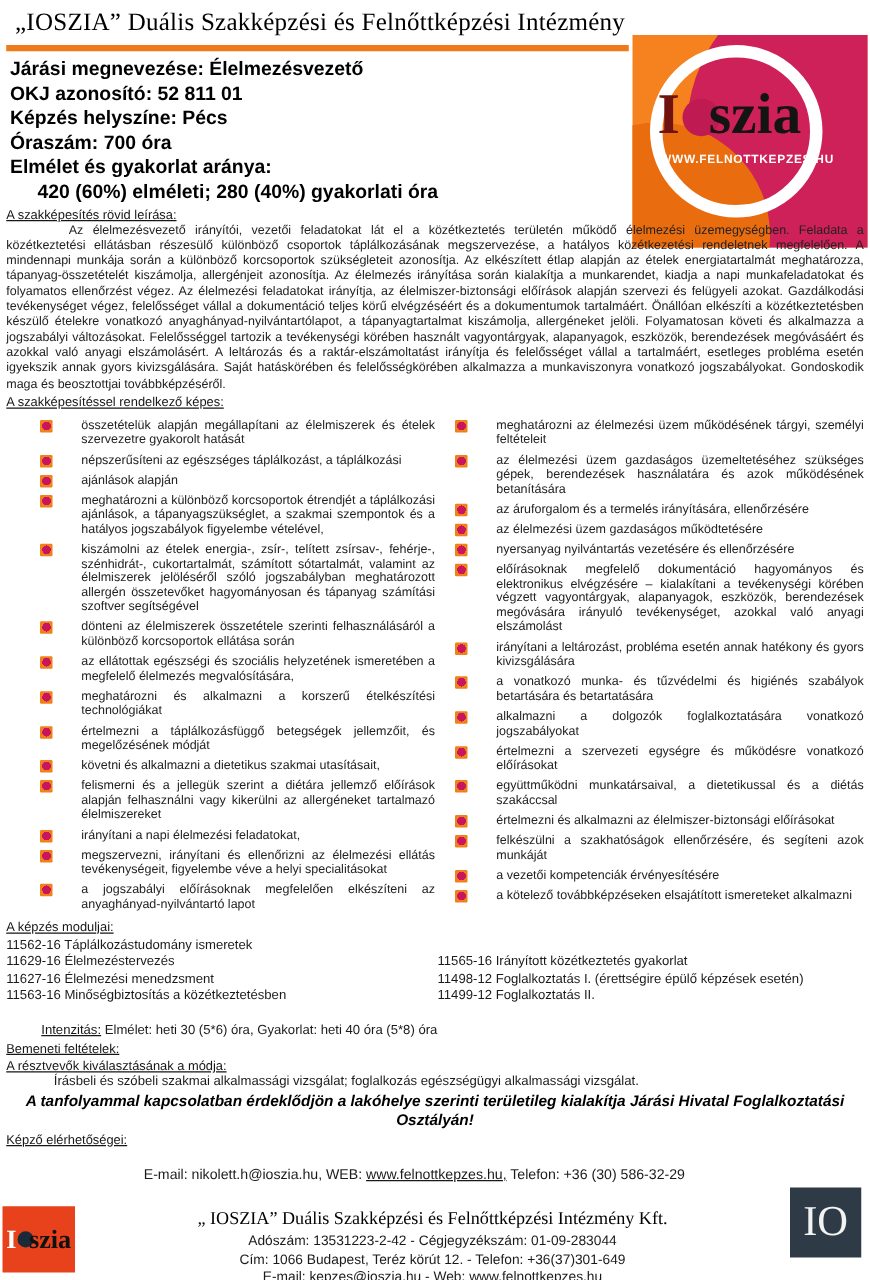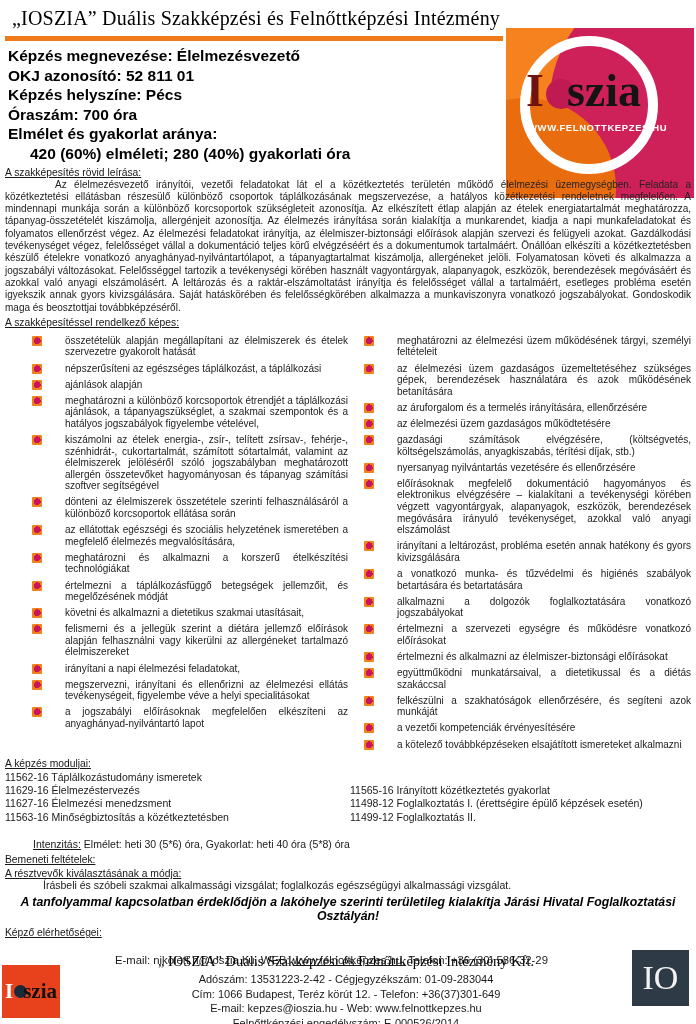--- a/index.html
+++ b/index.html
@@ -75,21 +75,21 @@
   .footer { position:absolute; left:0; top:948px; width:696px; display:flex; align-items:flex-start; background:#fff; }
   .f-logo {
     width:58px; height:53px; background:#e8421c; margin:17px 0 0 2px;
     display:flex; align-items:center; justify-content:center;
     font-family:"Liberation Serif", serif; font-weight:bold; font-size:21px; line-height:1; white-space:nowrap;
   }
   .f-logo .f-i { color:#ffffff; }
   .f-logo .f-dot { display:inline-block; width:13px; height:13px; background:#1b2a38; border-radius:50%; margin:0 -4px 1px 1px; vertical-align:middle; }
   .f-logo .f-szia { color:#111111; }
   .f-center { flex:1; text-align:center; padding-top:5px; }
-  .f-company { font-family:"Liberation Serif", serif; font-size:14.5px; color:#000; margin-bottom:2px; }
+  .f-company { font-family:"Liberation Serif", serif; font-size:14.5px; color:#000; margin-bottom:2px;margin-top:14px; }
   .f-line { font-size:11px; line-height:14.6px; color:#1a1a1a; }
   .f-io {
     width:57px; height:56px; background:#2e3b47; color:#f2f2f2; margin:2px 7px 0 0;
     display:flex; align-items:center; justify-content:center;
     font-family:"Liberation Serif", serif; font-size:34px;
   }
 </style>
 </head>
 <body>
 
@@ -102,21 +102,21 @@
     <div class="wordmark"><span class="l-i">I</span><span class="l-dot"></span><span class="l-szia">szia</span></div>
     <div class="l-site">WWW.FELNOTTKEPZES.HU</div>
   </div>
 
   <div class="content">
 
     <div class="site-title">„IOSZIA” Duális Szakképzési és Felnőttképzési Intézmény</div>
     <div class="orange-rule"></div>
 
     <div class="course">
-      <div>Képzés megnevezése: Élelmezésvezető</div>
+      <div>Járási megnevezése: Élelmezésvezető</div>
       <div>OKJ azonosító: 52 811 01</div>
       <div>Képzés helyszíne: Pécs</div>
       <div>Óraszám: 700 óra</div>
       <div>Elmélet és gyakorlat aránya:</div>
       <div class="indent">420 (60%) elméleti; 280 (40%) gyakorlati óra</div>
     </div>
 
     <div class="h-ul">A szakképesítés rövid leírása:</div>
     <div class="desc-text">Az élelmezésvezető irányítói, vezetői feladatokat lát el a közétkeztetés területén működő élelmezési üzemegységben. Feladata a közétkeztetési ellátásban részesülő különböző csoportok táplálkozásának megszervezése, a hatályos közétkezetési rendeletnek megfelelően. A mindennapi munkája során a különböző korcsoportok szükségleteit azonosítja. Az elkészített étlap alapján az ételek energiatartalmát meghatározza, tápanyag-összetételét kiszámolja, allergénjeit azonosítja. Az élelmezés irányítása során kialakítja a munkarendet, kiadja a napi munkafeladatokat és folyamatos ellenőrzést végez. Az élelmezési feladatokat irányítja, az élelmiszer-biztonsági előírások alapján szervezi és felügyeli azokat. Gazdálkodási tevékenységet végez, felelősséget vállal a dokumentáció teljes körű elvégzéséért és a dokumentumok tartalmáért. Önállóan elkészíti a közétkeztetésben készülő ételekre vonatkozó anyaghányad-nyilvántartólapot, a tápanyagtartalmat kiszámolja, allergéneket jelöli. Folyamatosan követi és alkalmazza a jogszabályi változásokat. Felelősséggel tartozik a tevékenységi körében használt vagyontárgyak, alapanyagok, eszközök, berendezések megóvásáért és azokkal való anyagi elszámolásért. A leltározás és a raktár-elszámoltatást irányítja és felelősséget vállal a tartalmáért, esetleges probléma esetén igyekszik annak gyors kivizsgálására. Saját hatáskörében és felelősségkörében alkalmazza a munkaviszonyra vonatkozó jogszabályokat. Gondoskodik maga és beosztottjai továbbképzéséről.</div>
 
@@ -209,24 +209,20 @@
           <div class="bullet-item">
             <span class="bullet-icon"></span>
             <span class="bullet-text">az áruforgalom és a termelés irányítására, ellenőrzésére</span>
           </div>
 
           <div class="bullet-item">
             <span class="bullet-icon"></span>
             <span class="bullet-text">az élelmezési üzem gazdaságos működtetésére</span>
           </div>
 
-          <div class="bullet-item">
-            <span class="bullet-icon"></span>
-            <span class="bullet-text">gazdasági számítások elvégzésére, (költségvetés, költségelszámolás, anyagkiszabás, térítési díjak, stb.)</span>
-          </div>
 
           <div class="bullet-item">
             <span class="bullet-icon"></span>
             <span class="bullet-text">nyersanyag nyilvántartás vezetésére és ellenőrzésére</span>
           </div>
 
           <div class="bullet-item">
             <span class="bullet-icon"></span>
             <span class="bullet-text">előírásoknak megfelelő dokumentáció hagyományos és elektronikus elvégzésére – kialakítani a tevékenységi körében végzett vagyontárgyak, alapanyagok, eszközök, berendezések megóvására irányuló tevékenységet, azokkal való anyagi elszámolást</span>
           </div>
@@ -246,26 +242,26 @@
             <span class="bullet-text">alkalmazni a dolgozók foglalkoztatására vonatkozó jogszabályokat</span>
           </div>
 
           <div class="bullet-item">
             <span class="bullet-icon"></span>
             <span class="bullet-text">értelmezni a szervezeti egységre és működésre vonatkozó előírásokat</span>
           </div>
 
           <div class="bullet-item">
             <span class="bullet-icon"></span>
+            <span class="bullet-text">együttműködni munkatársaival, a dietetikussal és a diétás szakáccsal</span>
+          </div>
+
+          <div class="bullet-item">
+            <span class="bullet-icon"></span>
             <span class="bullet-text">értelmezni és alkalmazni az élelmiszer-biztonsági előírásokat</span>
-          </div>
-
-          <div class="bullet-item">
-            <span class="bullet-icon"></span>
-            <span class="bullet-text">együttműködni munkatársaival, a dietetikussal és a diétás szakáccsal</span>
           </div>
 
           <div class="bullet-item">
             <span class="bullet-icon"></span>
             <span class="bullet-text">felkészülni a szakhatóságok ellenőrzésére, és segíteni azok munkáját</span>
           </div>
 
           <div class="bullet-item">
             <span class="bullet-icon"></span>
             <span class="bullet-text">a vezetői kompetenciák érvényesítésére</span>

